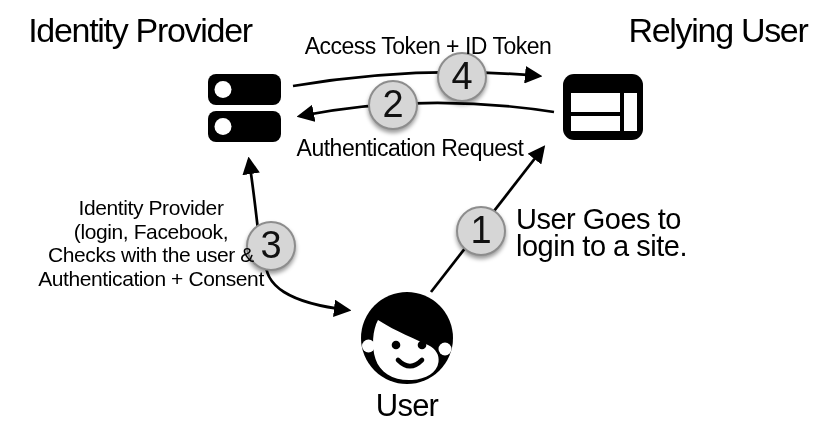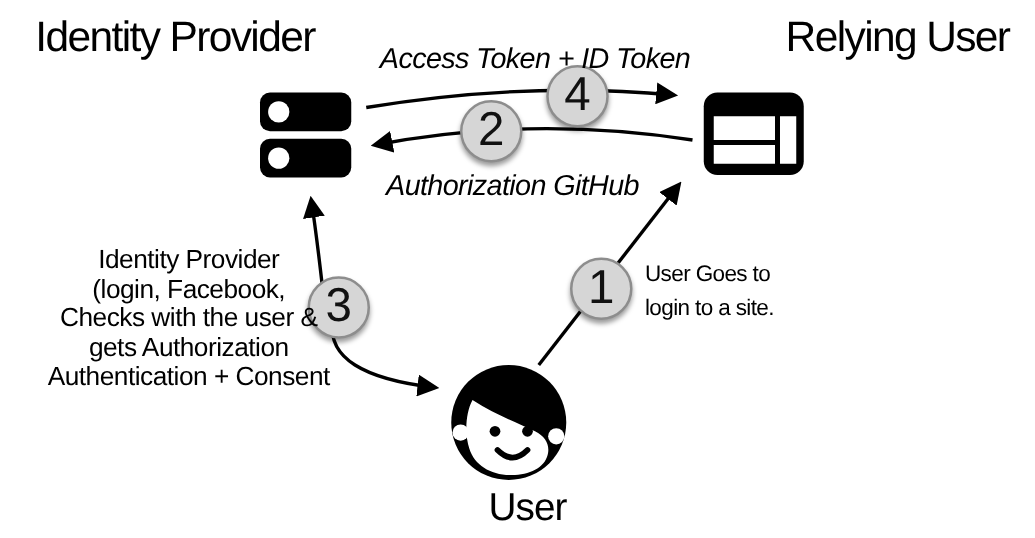--- a/index.html
+++ b/index.html
@@ -20,30 +20,29 @@
     letter-spacing: -1.3px;
     font-weight: 400;
     text-align: center;
     white-space: nowrap;
   }
   .label {
     font-size: 23px;
     letter-spacing: -0.5px;
     text-align: center;
     white-space: nowrap;
-    font-style: italic;
   }
   .note {
     font-size: 21px;
     letter-spacing: -0.4px;
     line-height: 23.5px;
     text-align: center;
   }
   .twoline {
-    font-size: 18px;
+    font-size: 29px;
     letter-spacing: -0.5px;
     line-height: 26.5px;
     text-align: left;
     white-space: nowrap;
   }
   .entity-label {
     font-size: 31px;
     letter-spacing: -0.8px;
     text-align: center;
   }
@@ -114,36 +113,35 @@
     <circle cx="65" cy="57" r="4.3" fill="#000"></circle>
     <path d="M 41 72 Q 53 84 65 72" fill="none" stroke="#000" stroke-width="4.6" stroke-linecap="round"></path>
   </svg>
 
   <div class="txt heading" style="left:20px; top:11px; width:240px;">Identity Provider</div>
 
   <div class="txt heading" style="left:612px; top:11px; width:212px;">Relying User</div>
 
   <div class="txt label" style="left:290px; top:33px; width:276px;">Access Token + ID Token</div>
 
-  <div class="txt label" style="left:292px; top:135px; width:236px;">Authorization GitHub</div>
+  <div class="txt label" style="left:292px; top:135px; width:236px;">Authentication Request</div>
 
   <div class="txt twoline" style="left:516px; top:206px;">
     <div>User Goes to</div>
     <div>login to a site.</div>
   </div>
 
   <div class="txt note" style="left:14px; top:196px; width:274px;">
     <div>Identity Provider</div>
     <div>(login, Facebook,</div>
     <div>Checks with the user &amp;</div>
-    <div>gets Authorization</div>
     <div>Authentication + Consent</div>
   </div>
 
-  <div class="txt entity-label" style="left:372px; top:388px; width:100px;">User</div>
+  <div class="txt entity-label" style="left:357px; top:388px; width:100px;">User</div>
 
   <div class="step-circle" style="left:456px; top:206px;">
     <span>1</span>
   </div>
   <div class="step-circle" style="left:368px; top:80px;">
     <span>2</span>
   </div>
   <div class="step-circle" style="left:246px; top:221px;">
     <span>3</span>
   </div>

